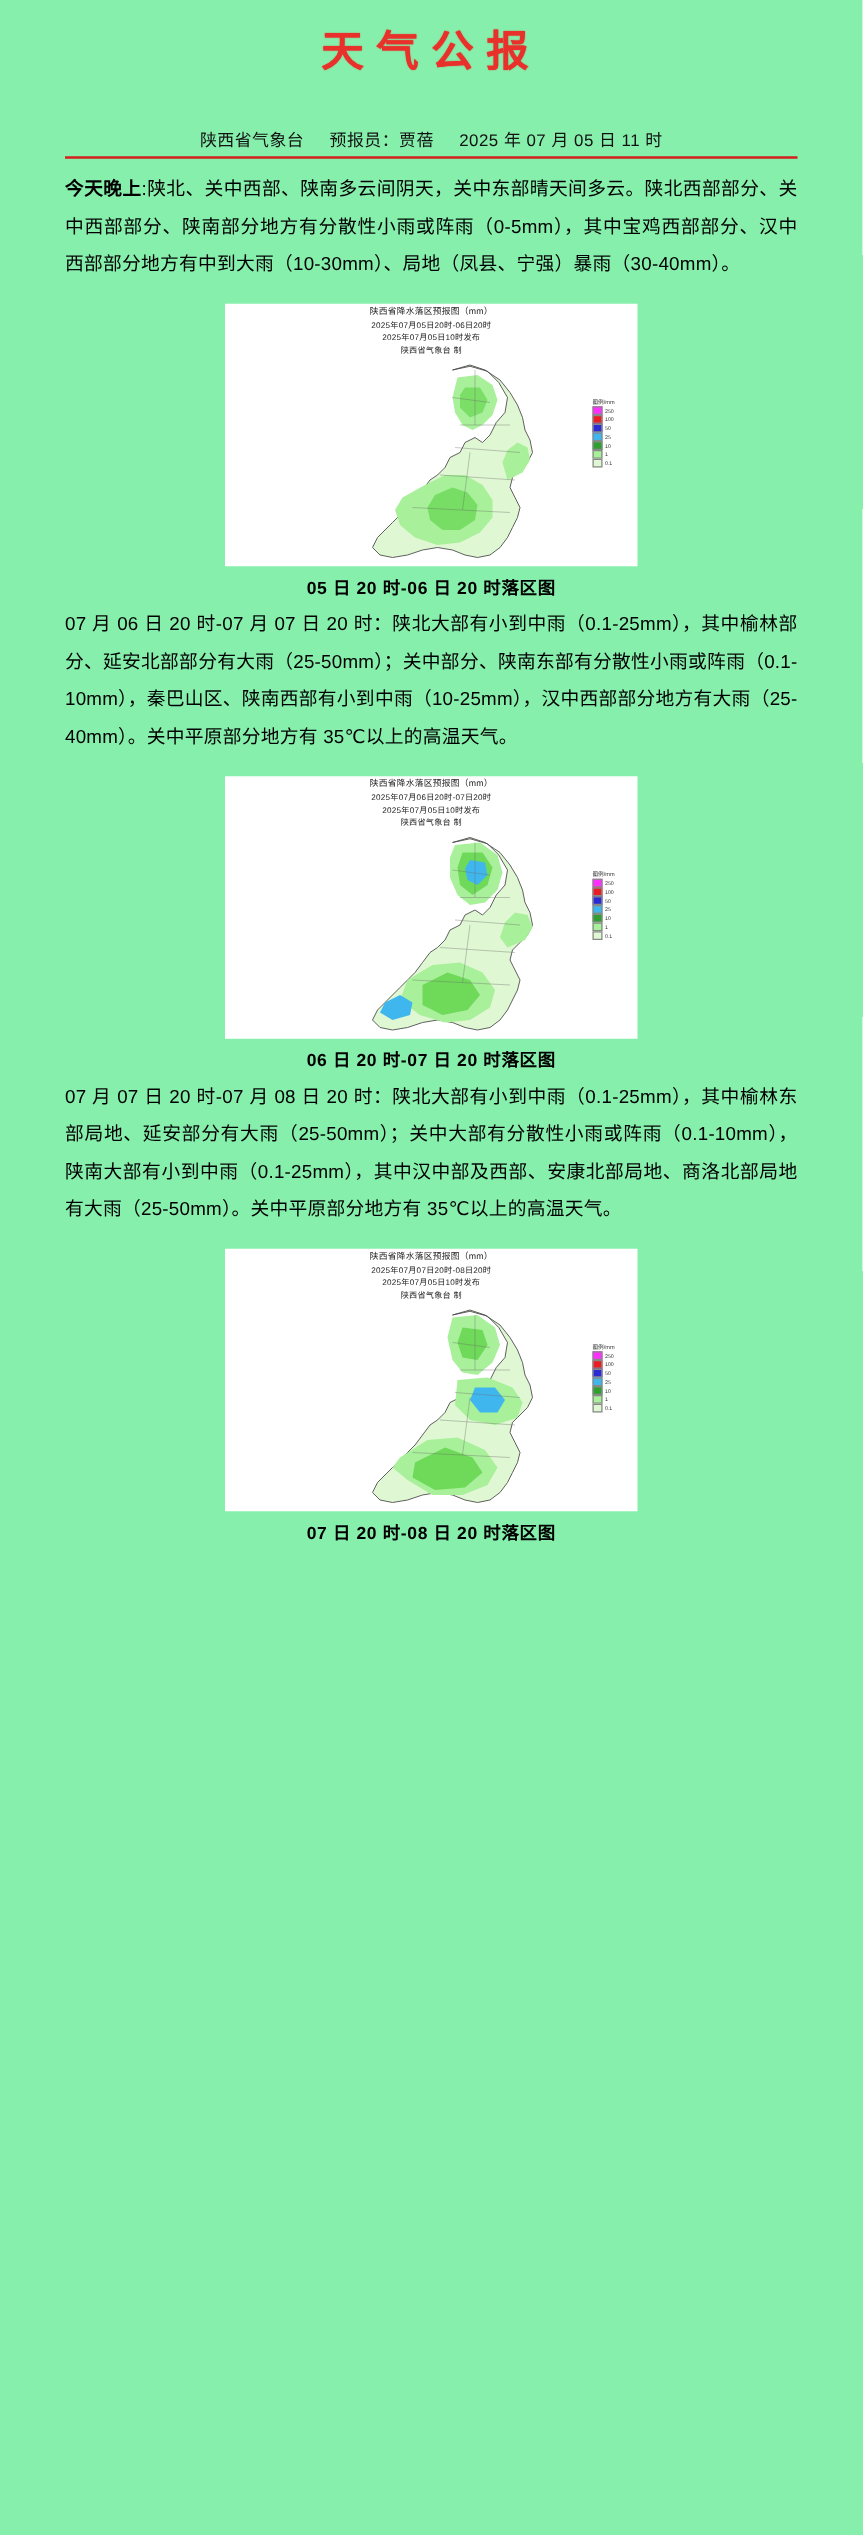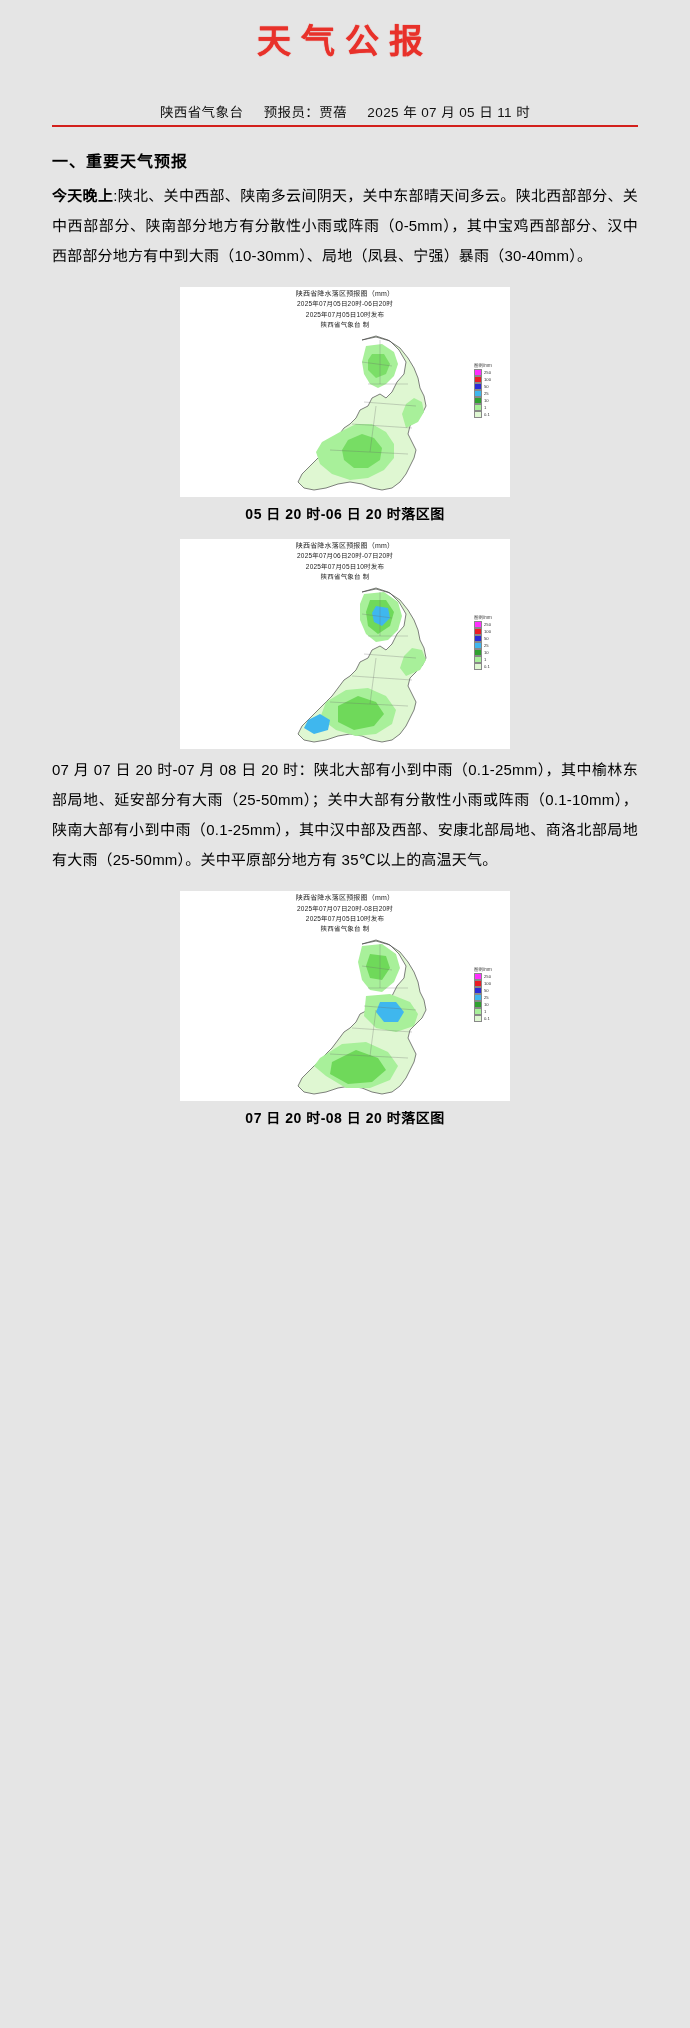--- a/index.html
+++ b/index.html
@@ -11,21 +11,21 @@
   body {
     width: 690px;
     font-family: "Liberation Sans", "DejaVu Sans", sans-serif;
     color: #000000;
     -webkit-font-smoothing: antialiased;
   }
   .page {
     width: 690px;
     min-height: 2028px;
     position: relative;
-    background: #e5e5e5;
+    background: #86efac;
     box-sizing: border-box;
     padding: 0;
     overflow: hidden;
   }
 
   
   .bulletin-title {
     text-align: center;
     color: #e8312a;
     font-size: 34px;
@@ -155,21 +155,20 @@
       <span>陕西省气象台</span>
       <span class="gap"></span>
       <span>预报员：贾蓓</span>
       <span class="gap"></span>
       <span>2025 年 07 月 05 日 11 时</span>
     </div>
   </div>
 
   <div class="content">
 
-    <h2 class="section">一、重要天气预报</h2>
 
 
 
     <p class="para"><span class="lead">今天晚上</span><span>:陕北、关中西部、陕南多云间阴天，关中东部晴天间多云。陕北西部部分、关中西部部分、陕南部分地方有分散性小雨或阵雨（0-5mm），其中宝鸡西部部分、汉中西部部分地方有中到大雨（10-30mm）、局地（凤县、宁强）暴雨（30-40mm）。</span></p>
 
 
     <figure class="map-fig">
       <div class="map-card">
         <div class="map-head">
           <div class="t1">陕西省降水落区预报图（mm）</div>
@@ -236,20 +235,21 @@
             <div class="legend-row">
               <span class="legend-swatch" style="background:#dff7d2"></span>
               <span class="legend-label">0.1</span>
             </div>
           </div>
         </div>
       </div>
       <figcaption class="map-caption">05 日 20 时-06 日 20 时落区图</figcaption>
     </figure>
 
+    <p class="para">07 月 06 日 20 时-07 月 07 日 20 时：陕北大部有小到中雨（0.1-25mm），其中榆林部分、延安北部部分有大雨（25-50mm）；关中部分、陕南东部有分散性小雨或阵雨（0.1-10mm），秦巴山区、陕南西部有小到中雨（10-25mm），汉中西部部分地方有大雨（25-40mm）。关中平原部分地方有 35℃以上的高温天气。</p>
 
     <figure class="map-fig">
       <div class="map-card">
         <div class="map-head">
           <div class="t1">陕西省降水落区预报图（mm）</div>
           <div>2025年07月06日20时-07日20时</div>
           <div>2025年07月05日10时发布</div>
           <div>陕西省气象台 制</div>
         </div>
         <div class="map-body">
@@ -305,20 +305,21 @@
               <span class="legend-swatch" style="background:#a8f09a"></span>
               <span class="legend-label">1</span>
             </div>
             <div class="legend-row">
               <span class="legend-swatch" style="background:#dff7d2"></span>
               <span class="legend-label">0.1</span>
             </div>
           </div>
         </div>
       </div>
+      <figcaption class="map-caption">06 日 20 时-07 日 20 时落区图</figcaption>
     </figure>
 
     <p class="para">07 月 07 日 20 时-07 月 08 日 20 时：陕北大部有小到中雨（0.1-25mm），其中榆林东部局地、延安部分有大雨（25-50mm）；关中大部有分散性小雨或阵雨（0.1-10mm），陕南大部有小到中雨（0.1-25mm），其中汉中部及西部、安康北部局地、商洛北部局地有大雨（25-50mm）。关中平原部分地方有 35℃以上的高温天气。</p>
 
     <figure class="map-fig">
       <div class="map-card">
         <div class="map-head">
           <div class="t1">陕西省降水落区预报图（mm）</div>
           <div>2025年07月07日20时-08日20时</div>
           <div>2025年07月05日10时发布</div>

